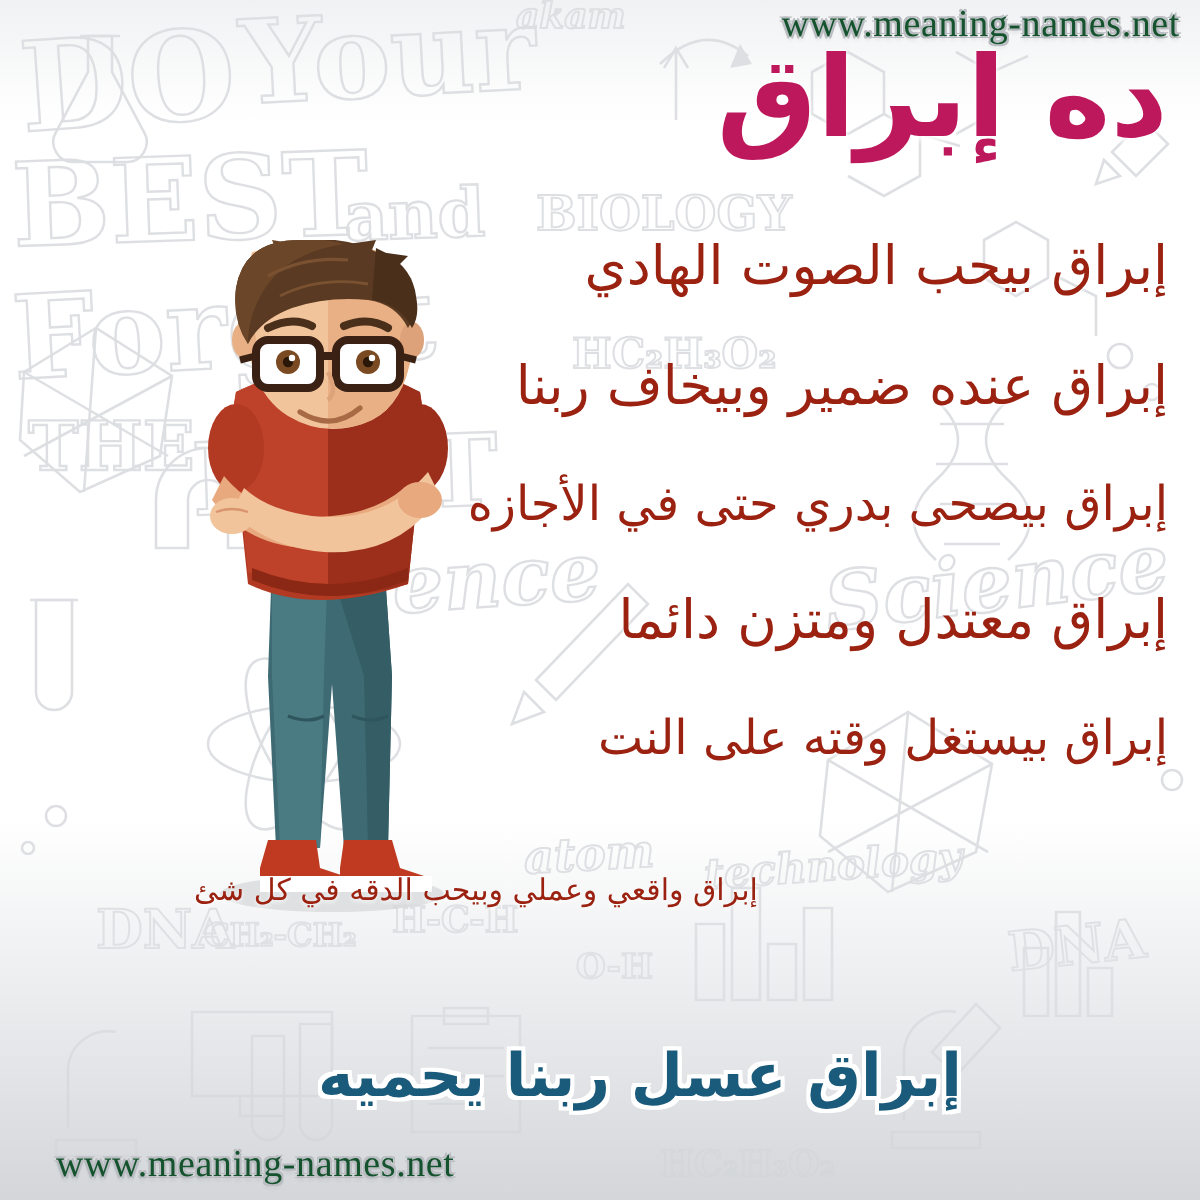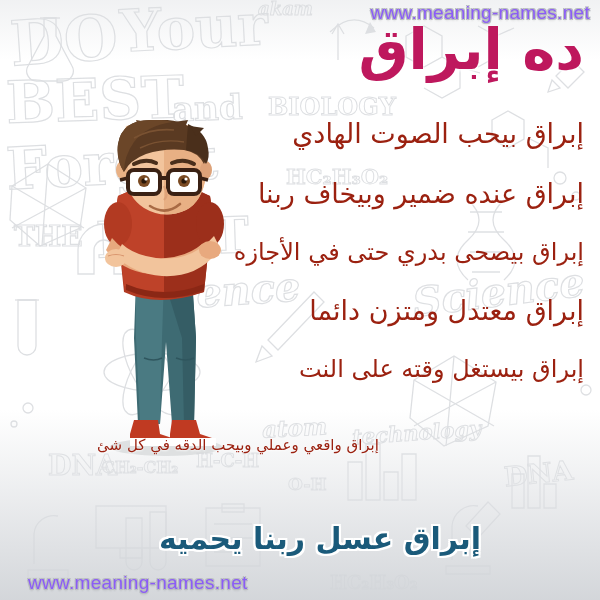--- a/index.html
+++ b/index.html
@@ -40,24 +40,24 @@
     -webkit-text-stroke: 1.2px #dcdee1;
     font-family: "DejaVu Serif", serif;
     font-weight: bold;
     white-space: nowrap;
     opacity: 0.95;
   }
 
   
   .watermark {
     position: absolute;
-    font-family: Liberation Sans, sans-serif;
+    font-family: Liberation Serif, serif;
     font-size: 19px;
     letter-spacing: 0.3px;
-    color: #8b5cf6;
+    color: #14532d;
     text-shadow:
       -1px -1px 0 #b9bcc0,
        1px -1px 0 #b9bcc0,
       -1px  1px 0 #b9bcc0,
        1px  1px 0 #b9bcc0,
        0    2px 2px rgba(0,0,0,0.10);
     white-space: nowrap;
   }
   .watermark-top { top: 2px; right: 10px; }
   .watermark-bottom { bottom: 6px; left: 28px; }
@@ -233,21 +233,21 @@
           <circle cx="14" cy="424" r="3"></circle>
         <circle cx="586" cy="390" r="5"></circle>
       </g>
     </svg>
 
     <div class="doodle-word" style="left:10px; top:4px; font-size:62px; transform:rotate(-4deg);">DO</div>
     <div class="doodle-word" style="left:120px; top:-6px; font-size:58px; transform:rotate(-3deg);">Your</div>
     <div class="doodle-word" style="left:6px; top:66px; font-size:58px; transform:rotate(-2deg);">BEST</div>
     <div class="doodle-word" style="left:172px; top:88px; font-size:34px; transform:rotate(-2deg);">and</div>
     <div class="doodle-word" style="left:6px; top:130px; font-size:58px; transform:rotate(-3deg);">Forget</div>
-    <div class="doodle-word" style="left:14px; top:220px; font-size:28px;text-align:right;">THE</div>
+    <div class="doodle-word" style="left:14px; top:204px; font-size:34px;text-align:right;">THE</div>
     <div class="doodle-word" style="left:96px; top:208px; font-size:50px; transform:rotate(-2deg);">REST</div>
     <div class="doodle-word" style="left:196px; top:266px; font-size:40px; transform:rotate(-4deg); font-family:'DejaVu Serif',serif; font-style:italic;">ence</div>
     <div class="doodle-word" style="left:412px; top:268px; font-size:40px; transform:rotate(-7deg); font-family:'DejaVu Serif',serif; font-style:italic;">Science</div>
     <div class="doodle-word" style="left:268px; top:92px; font-size:24px; -webkit-text-stroke-width:1px;">BIOLOGY</div>
     <div class="doodle-word" style="left:286px; top:164px; font-size:21px; -webkit-text-stroke-width:1px;">HC₂H₃O₂</div>
     <div class="doodle-word" style="left:258px; top:-2px; font-size:18px; -webkit-text-stroke-width:1px; font-style:italic;">akam</div>
     <div class="doodle-word" style="left:262px; top:414px; font-size:23px; -webkit-text-stroke-width:1px; transform:rotate(-3deg); font-style:italic;">atom</div>
     <div class="doodle-word" style="left:352px; top:420px; font-size:21px; -webkit-text-stroke-width:1px; transform:rotate(-4deg); font-style:italic;">technology</div>
     <div class="doodle-word" style="left:48px; top:450px; font-size:27px; -webkit-text-stroke-width:1px;">DNA</div>
     <div class="doodle-word" style="left:102px; top:458px; font-size:16px; -webkit-text-stroke-width:1px;">CH₂-CH₂</div>

